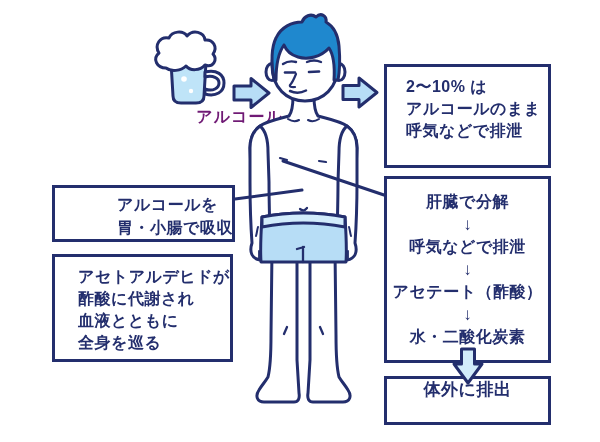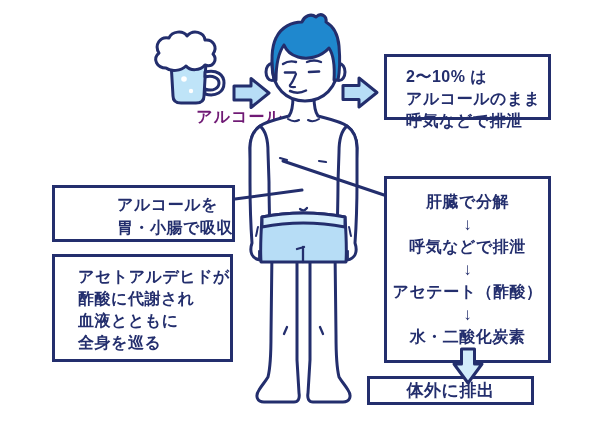--- a/index.html
+++ b/index.html
@@ -5,26 +5,26 @@
   html,body{margin:0;padding:0;background:#ffffff;}
   .canvas{
     position:relative;width:600px;height:442px;background:#ffffff;overflow:hidden;
     font-family:"Liberation Sans",sans-serif;
   }
   .box{
     position:absolute;box-sizing:border-box;border:3px solid #232e6d;
     color:#232e6d;font-weight:bold;background:#ffffff;
   }
   .line{font-size:16px;line-height:22px;white-space:nowrap;letter-spacing:0.5px;}
-  .box-exhale{left:384px;top:54px;width:167px;height:66px;padding:9px 1px 0 19px;}
+  .box-exhale{left:384px;top:64px;width:167px;height:104px;padding:9px 1px 0 19px;}
   .box-liver{left:384px;top:168px;width:167px;height:187px;display:flex;flex-direction:column;
     align-items:center;justify-content:center;margin-top:8px;}
   .box-liver .step{font-size:16px;line-height:22px;letter-spacing:0.5px;white-space:nowrap;}
   .box-liver .darr{font-size:17px;line-height:23px;}
-  .box-excrete{left:367px;top:376px;width:167px;height:29px;display:flex;align-items:center;justify-content:center;}
+  .box-excrete{left:384px;top:376px;width:167px;height:49px;display:flex;justify-content:center;}
   .box-excrete .line{font-size:17px;}
   .box-absorb{left:52px;top:185px;width:183px;height:57px;padding:5px 0 0 25px;}
   .box-absorb .line{line-height:23px;margin-left:37px;}
   .box-circulate{left:52px;top:254px;width:181px;height:108px;padding:9px 0 4px 23px;}
   .beer-label{
     position:absolute;left:140px;top:107px;width:105px;text-align:center;
     color:#701a75;font-weight:bold;font-size:16px;letter-spacing:1px;white-space:nowrap;margin-left:47px;
   }
   .art{position:absolute;left:0;top:0;pointer-events:none;}
 </style>

